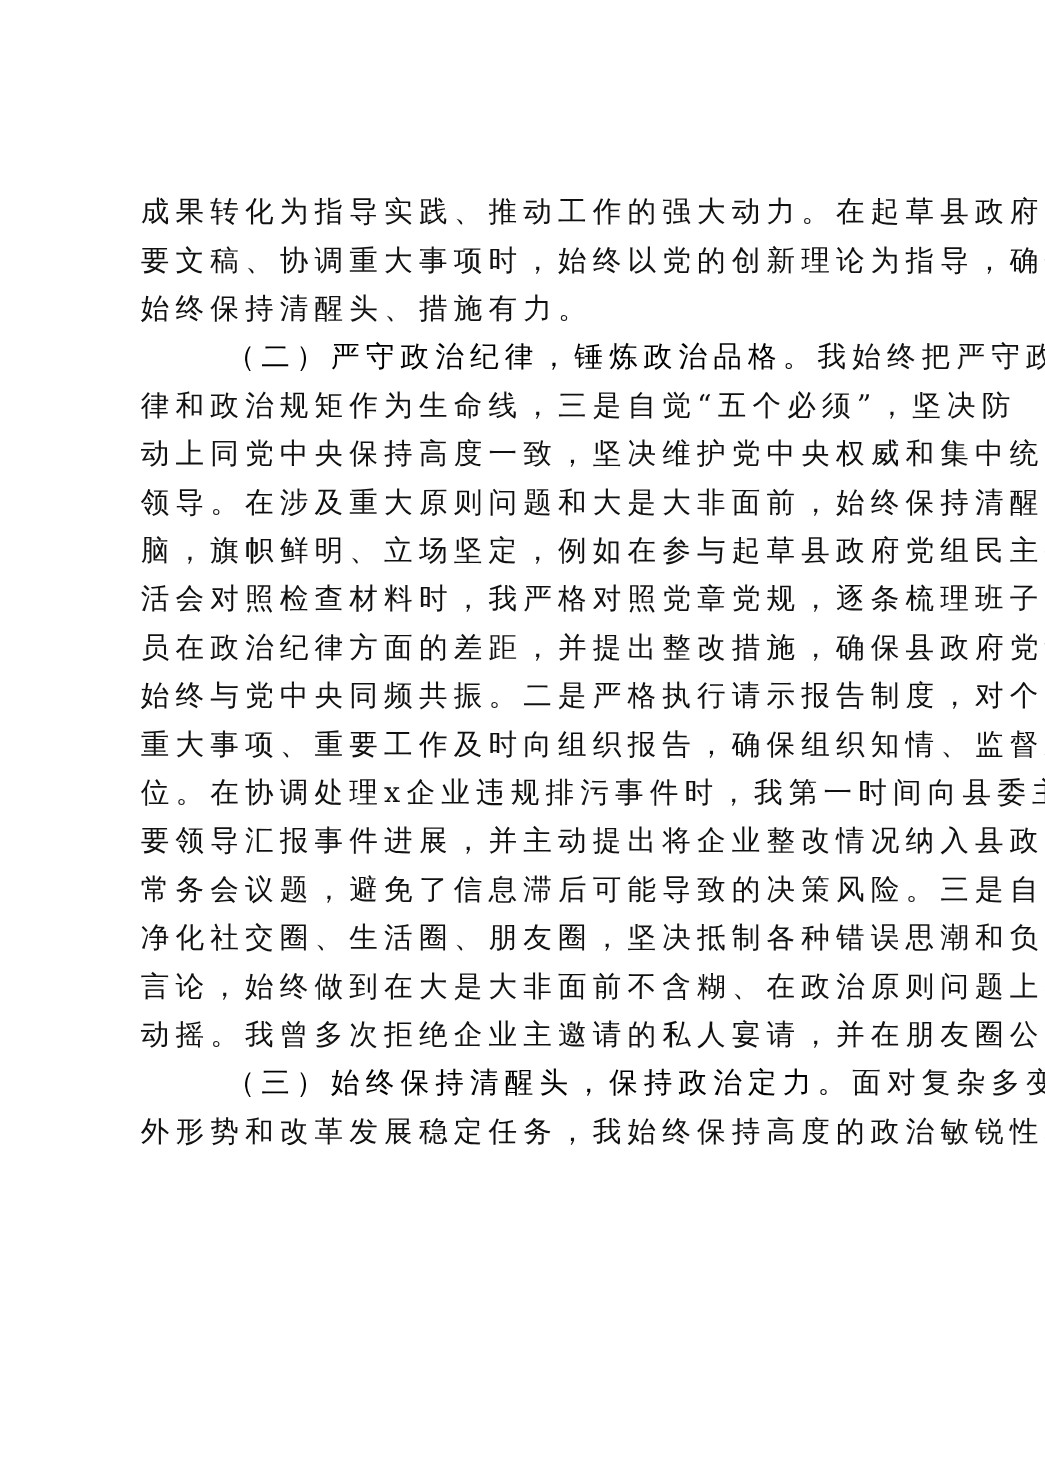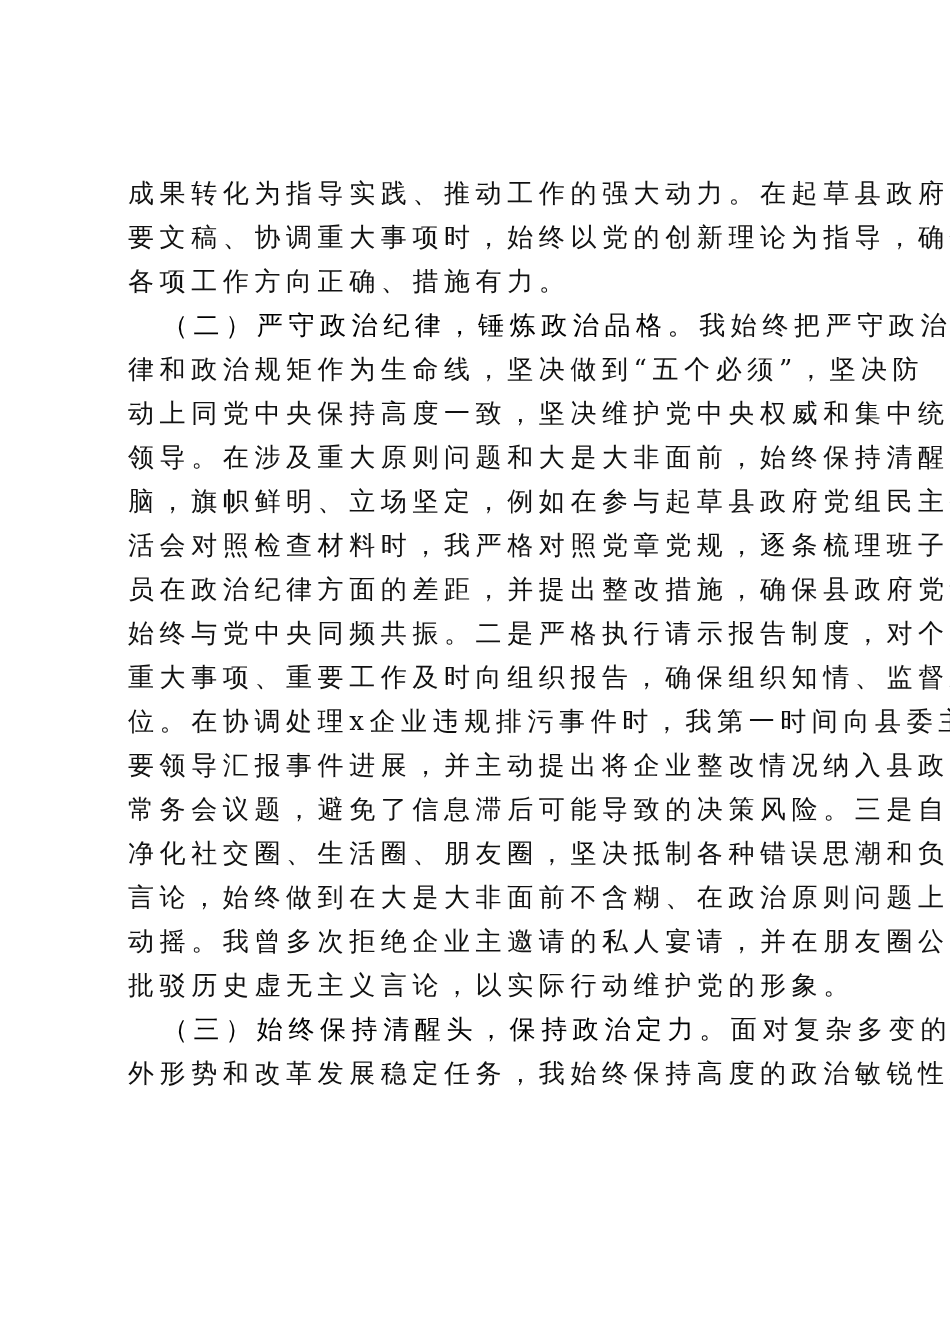--- a/index.html
+++ b/index.html
@@ -20,51 +20,51 @@
   .line {
     display: block;
     height: 44px;
     white-space: nowrap;
     letter-spacing: 5.6px;
   }
   .line.indent { padding-left: 34px; }
   .heading {
     font-family: "DejaVu Serif", "Liberation Serif", serif;
     color: #000000;
+    margin-left: 44px;
   }
 </style>
 </head>
 <body>
 
 <div class="page">
   <div class="text-body">
 
     <div>
       <span class="line"><span>成果转化为指导实践、推动工作的强大动力。在起草县政府重</span></span>
       <span class="line"><span>要文稿、协调重大事项时，始终以党的创新理论为指导，确保</span></span>
-      <span class="line"><span>各项工作方向正确、措施有力。</span></span>
+      <span class="line"><span>始终保持清醒头、措施有力。</span></span>
     </div>
 
     <div>
       <span class="line indent"><span class="heading">（二）严守政治纪律，锤炼政治品格。</span><span>我始终把严守政治纪</span></span>
-      <span class="line"><span>律和政治规矩作为生命线，坚决做到“五个必须”，坚决防</span></span>
+      <span class="line"><span>律和政治规矩作为生命线，三是自觉“五个必须”，坚决防</span></span>
       <span class="line"><span>动上同党中央保持高度一致，坚决维护党中央权威和集中统一</span></span>
       <span class="line"><span>领导。在涉及重大原则问题和大是大非面前，始终保持清醒头</span></span>
       <span class="line"><span>脑，旗帜鲜明、立场坚定，例如在参与起草县政府党组民主生</span></span>
       <span class="line"><span>活会对照检查材料时，我严格对照党章党规，逐条梳理班子成</span></span>
       <span class="line"><span>员在政治纪律方面的差距，并提出整改措施，确保县政府党组</span></span>
       <span class="line"><span>始终与党中央同频共振。二是严格执行请示报告制度，对个人</span></span>
       <span class="line"><span>重大事项、重要工作及时向组织报告，确保组织知情、监督到</span></span>
       <span class="line"><span>位。在协调处理x企业违规排污事件时，我第一时间向县委主</span></span>
       <span class="line"><span>要领导汇报事件进展，并主动提出将企业整改情况纳入县政府</span></span>
       <span class="line"><span>常务会议题，避免了信息滞后可能导致的决策风险。三是自觉</span></span>
       <span class="line"><span>净化社交圈、生活圈、朋友圈，坚决抵制各种错误思潮和负面</span></span>
       <span class="line"><span>言论，始终做到在大是大非面前不含糊、在政治原则问题上不</span></span>
       <span class="line"><span>动摇。我曾多次拒绝企业主邀请的私人宴请，并在朋友圈公开</span></span>
-      <span class="line"><span>批驳历史虚无主义言论，以实际行动维护党的形象。</span></span>
     </div>
 
     <div>
       <span class="line indent"><span class="heading">（三）始终保持清醒头，保持政治定力。</span><span>面对复杂多变的国内</span></span>
       <span class="line"><span>外形势和改革发展稳定任务，我始终保持高度的政治敏锐性和</span></span>
     </div>
 
   </div>
 </div>
 

